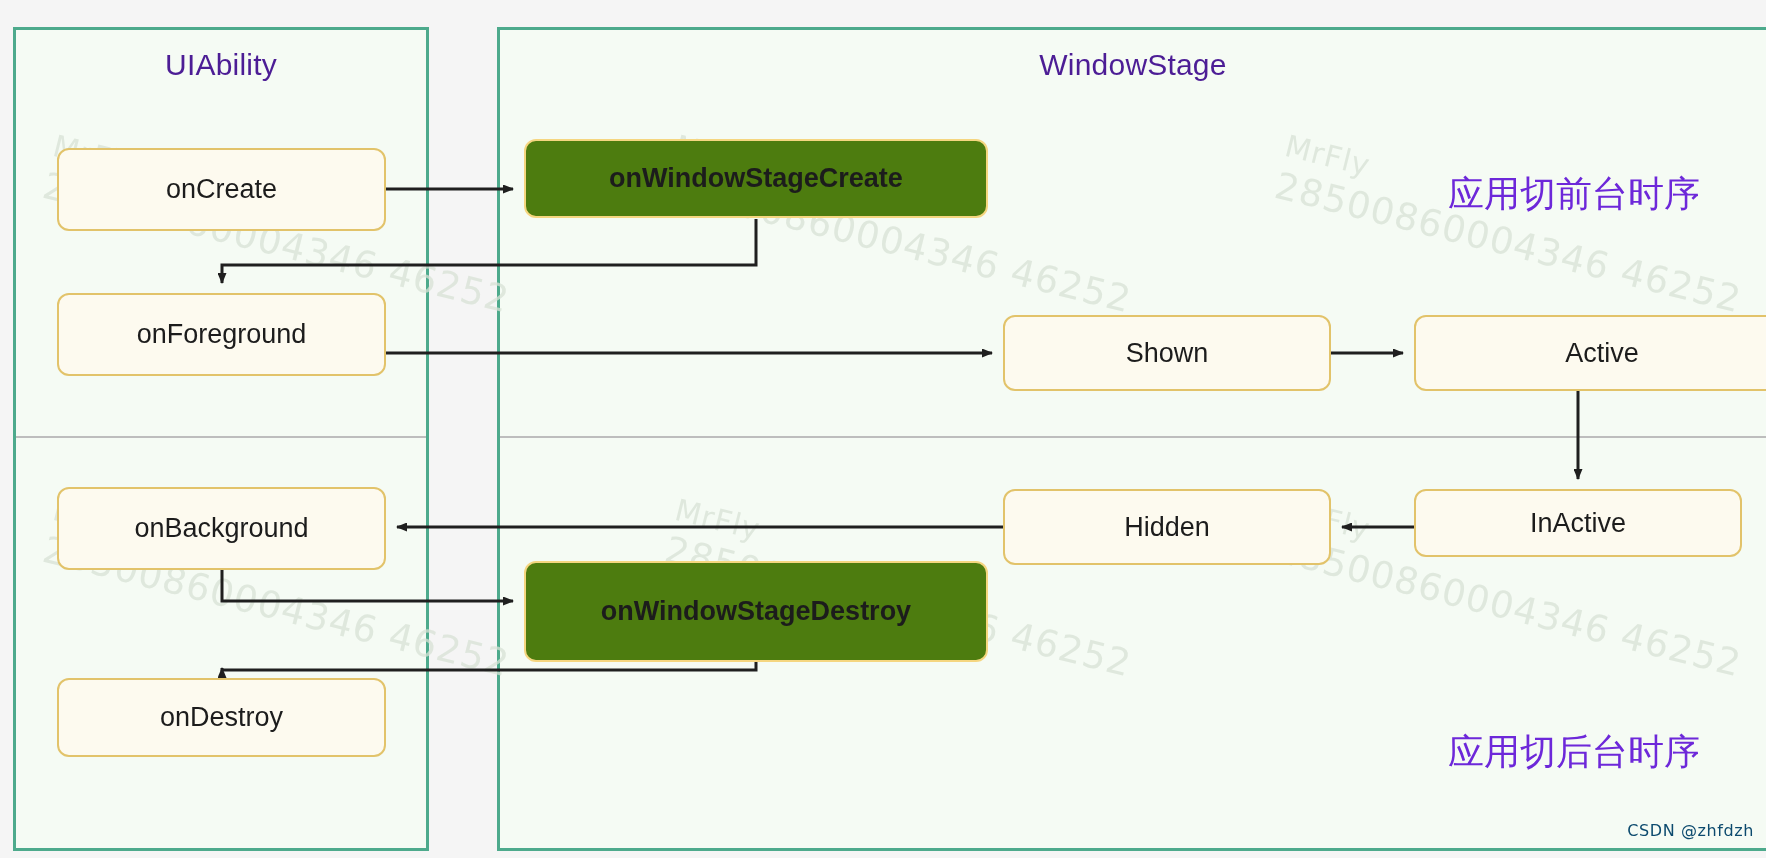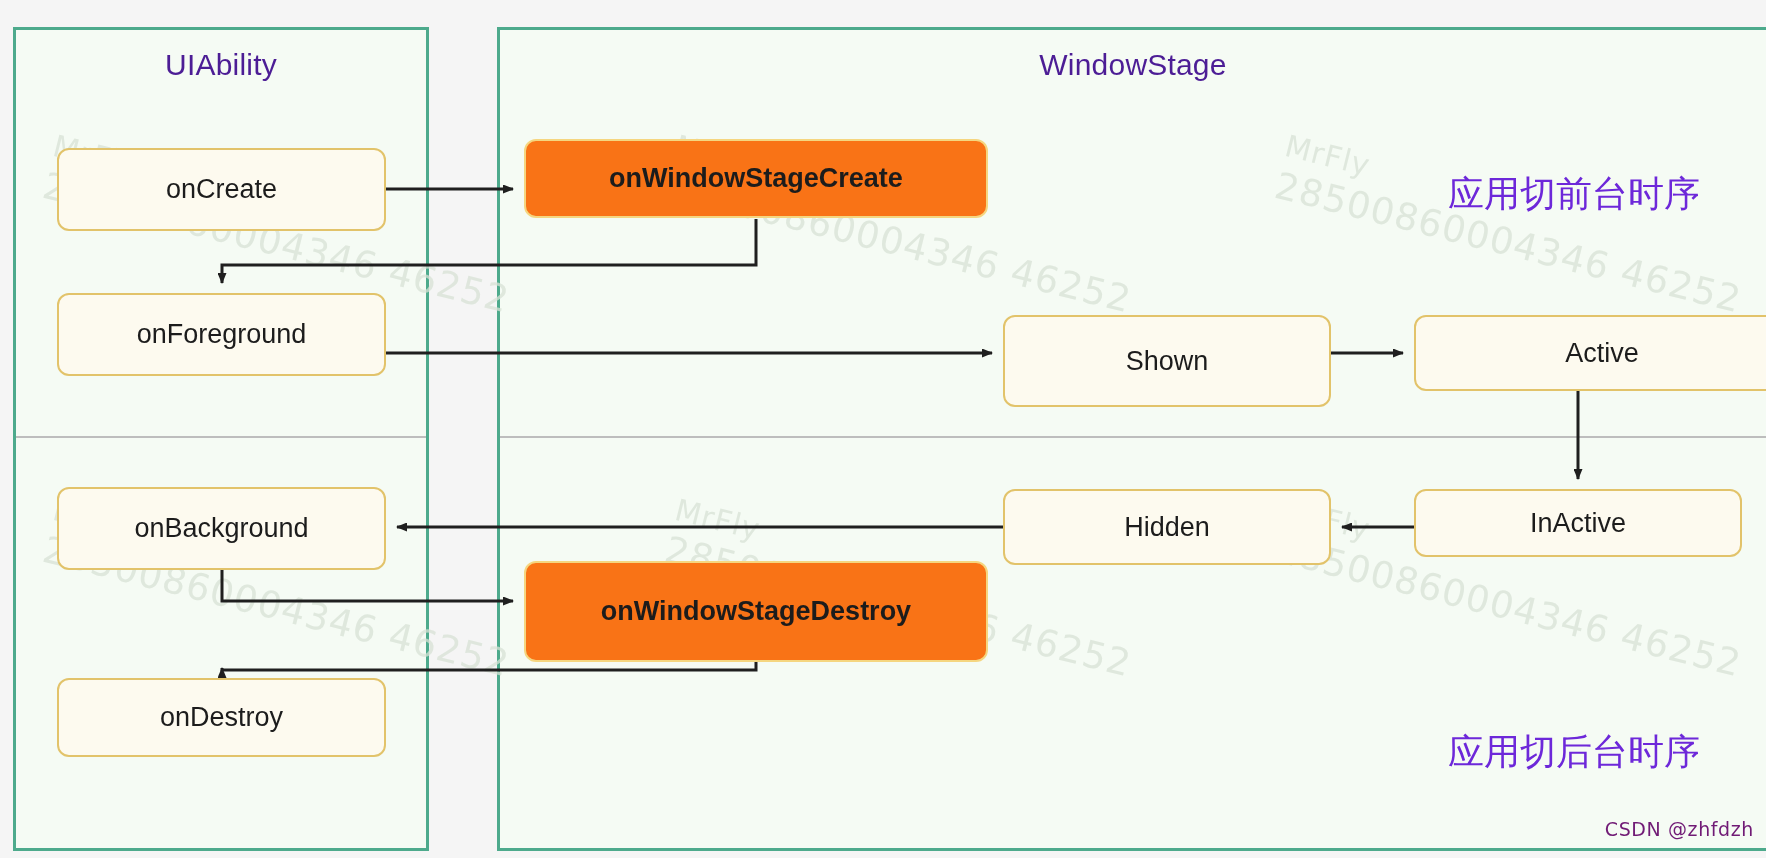--- a/index.html
+++ b/index.html
@@ -51,36 +51,36 @@
     color: #1c1c1c;
     text-align: center;
     z-index: 5;
     white-space: nowrap;
   }
   .node.light {
     background: #fdfaef;
     border: 2px solid #e2c36a;
   }
   .node.solid {
-    background: #f97316;
+    background: #4d7c0f;
     border: 2px solid #f5d680;
     font-weight: bold;
     font-size: 27px;
   }
 
   
   #node-oncreate      { left: 57px;  top: 148px; width: 329px; height: 83px; }
   #node-onforeground  { left: 57px;  top: 293px; width: 329px; height: 83px; }
   #node-onbackground  { left: 57px;  top: 487px; width: 329px; height: 83px; }
   #node-ondestroy     { left: 57px;  top: 678px; width: 329px; height: 79px; }
 
   
   #node-onwindowstagecreate  { left: 524px; top: 139px; width: 464px; height: 79px; }
   #node-onwindowstagedestroy { left: 524px; top: 561px; width: 464px; height: 101px; }
-  #node-shown    { left: 1003px; top: 315px; width: 328px; height: 92px; }
+  #node-shown    { left: 1003px; top: 315px; width: 328px; height: 76px; }
   #node-active   { left: 1414px; top: 315px; width: 376px; height: 76px; }
   #node-hidden   { left: 1003px; top: 489px; width: 328px; height: 76px; }
   #node-inactive { left: 1414px; top: 489px; width: 328px; height: 68px; }
 
   
   .side-label {
     position: absolute;
     font-size: 36px;
     color: #6d28d9;
     white-space: nowrap;
@@ -114,22 +114,22 @@
     white-space: nowrap;
     font-family: "DejaVu Sans", sans-serif;
   }
   .wm .wm-name { display: block; font-size: 30px; letter-spacing: 1px; }
   .wm .wm-num  { display: block; font-size: 37px; letter-spacing: 1px; margin-top: 2px; }
 
   
   #csdn-watermark {
     position: absolute;
     right: 12px; bottom: 18px;
-    font-size: 19px;
-    color: #701a75;
+    font-size: 16px;
+    color: #0c4a6e;
     letter-spacing: .6px;
     z-index: 8;
     font-family: "DejaVu Sans", sans-serif;
   }
 </style>
 </head>
 <body>
 
 <div id="stage">
 

